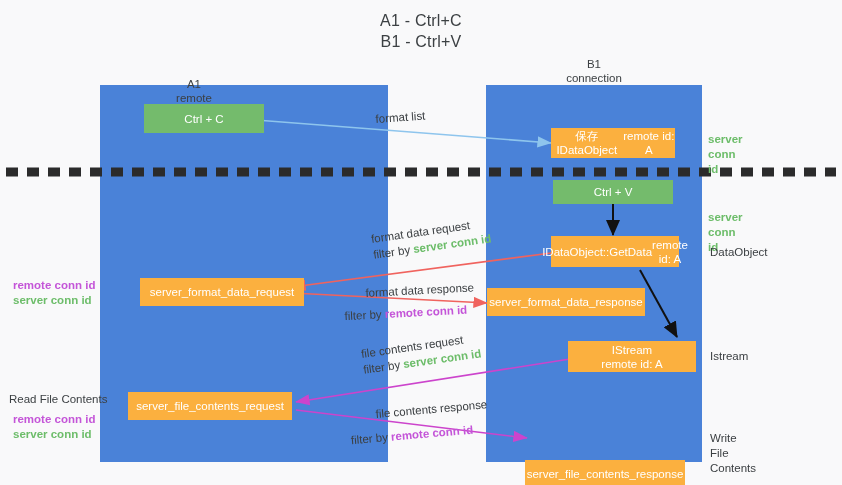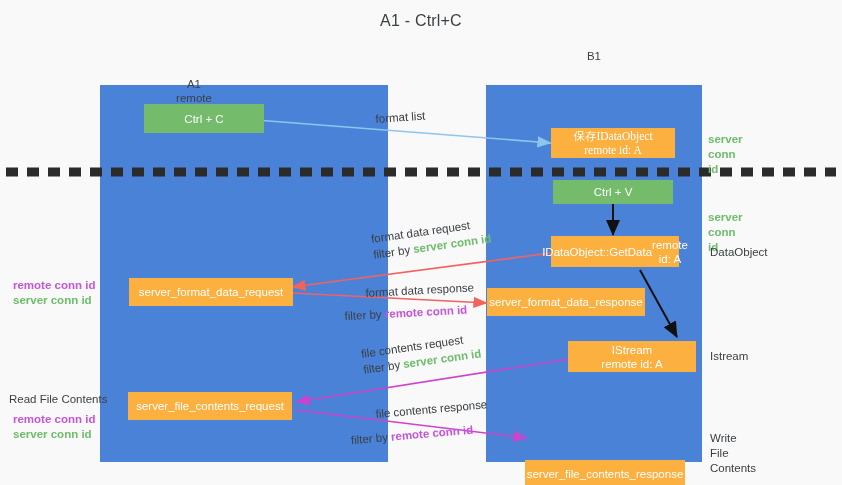--- a/index.html
+++ b/index.html
@@ -45,31 +45,33 @@
   
   #arrows{position:absolute;left:0;top:0;width:842px;height:485px;pointer-events:none;}
 </style>
 </head>
 <body>
 
 <div id="stage">
 
   <div class="abs title">
     <div>A1 - Ctrl+C</div>
+    <div>B1 - Ctrl+V</div>
   </div>
 
   <div class="abs lane" style="left:100px;top:85px;width:288px;height:377px;"></div>
   <div class="abs lane" style="left:486px;top:85px;width:216px;height:377px;"></div>
 
   <div class="abs colhdr" style="left:100px;top:57px;width:188px;margin-top:20px;">
     <div>A1</div>
     <div>remote</div>
   </div>
-  <div class="abs colhdr" style="left:506px;top:49px;width:176px;">
+  <div class="abs colhdr" style="left:506px;top:57px;width:176px;">
     <div>B1</div>
+    <div>connection</div>
   </div>
 
   <svg id="arrows" viewBox="0 0 842 485" xmlns="http://www.w3.org/2000/svg">
     <defs>
       <marker id="ah-blue" markerWidth="9" markerHeight="7" refX="8.5" refY="3.5" orient="auto">
         <polygon points="0,0 9,3.5 0,7" fill="#8ec5ed"></polygon>
       </marker>
       <marker id="ah-red" markerWidth="9" markerHeight="7" refX="8.5" refY="3.5" orient="auto">
         <polygon points="0,0 9,3.5 0,7" fill="#f0635e"></polygon>
       </marker>
@@ -97,29 +99,29 @@
   </svg>
 
   <svg class="abs" style="left:0;top:165px;width:842px;height:14px;" viewBox="0 0 842 14" xmlns="http://www.w3.org/2000/svg">
     <line x1="6" y1="7" x2="836" y2="7" stroke="#2b2b2b" stroke-width="9" stroke-dasharray="12 9" stroke-linecap="butt"></line>
   </svg>
 
   <div class="abs node green" style="left:136px;top:104px;width:120px;height:29px;margin-left:8px;">
     <span>Ctrl + C</span>
   </div>
 
-  <div class="abs node orange" style="left:129px;top:278px;width:164px;height:28px;">
+  <div class="abs node orange" style="left:140px;top:278px;width:164px;height:28px;">
     <span>server_format_data_request</span>
   </div>
 
   <div class="abs node orange" style="left:128px;top:392px;width:164px;height:28px;">
     <span>server_file_contents_request</span>
   </div>
 
-  <div class="abs node orange" style="left:551px;top:128px;width:124px;height:30px;flex-direction:column;font-family:Liberation Serif, serif;">
+  <div class="abs node orange" style="left:551px;top:128px;width:124px;height:30px;flex-direction:row;">
     <span>保存IDataObject</span>
     <span>remote id: A</span>
   </div>
 
   <div class="abs node green" style="left:553px;top:180px;width:120px;height:24px;">
     <span>Ctrl + V</span>
   </div>
 
   <div class="abs node orange" style="left:551px;top:236px;width:128px;height:31px;flex-direction:row;">
     <span>IDataObject::GetData</span>

